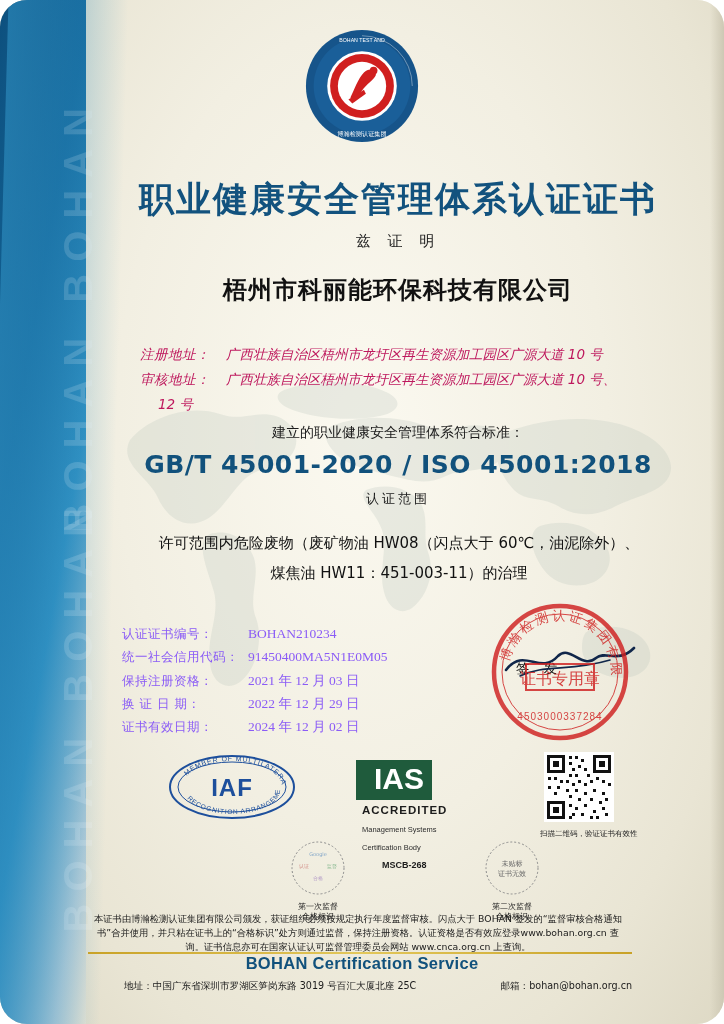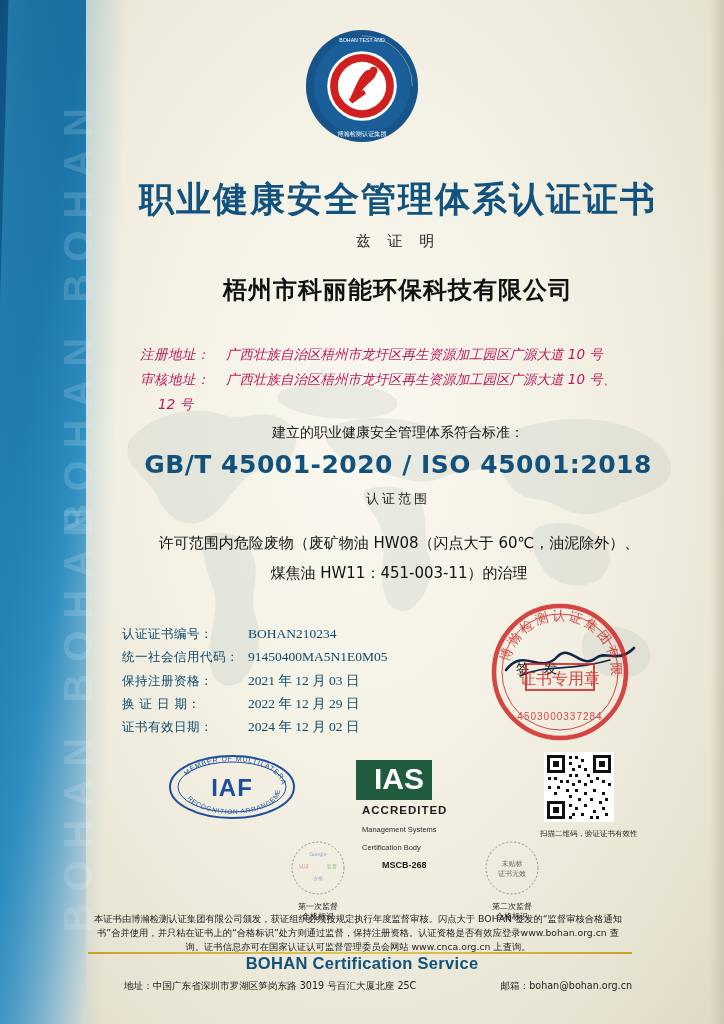--- a/index.html
+++ b/index.html
@@ -13,20 +13,21 @@
     font-family: "Liberation Serif", serif;
     overflow: hidden;
   }
 
   .certificate {
     position: relative;
     width: 724px;
     height: 1024px;
     background: #f3f0e4;
     overflow: hidden;
+    border-radius: 27px;
   }
 
   
   .page-bg {
     position: absolute;
     inset: 0;
     background:
       radial-gradient(ellipse at 50% 42%, #fbf9f0 0%, #f2efe2 48%, #e9e5d4 78%, #ded9c5 100%);
   }
 
@@ -223,21 +224,21 @@
     font-family: "DejaVu Sans", sans-serif;
   }
 
   
   .details {
     position: absolute;
     top: 626px;
     left: 36px;
     width: 330px;
     font-size: 12.5px;
-    color: #0c4a6e;
+    color: #8b5cf6;
     font-family: "DejaVu Sans", sans-serif;
   }
   .detail-row {
     display: flex;
     align-items: baseline;
     height: 23px;
   }
   .detail-label {
     width: 126px;
     flex: none;

